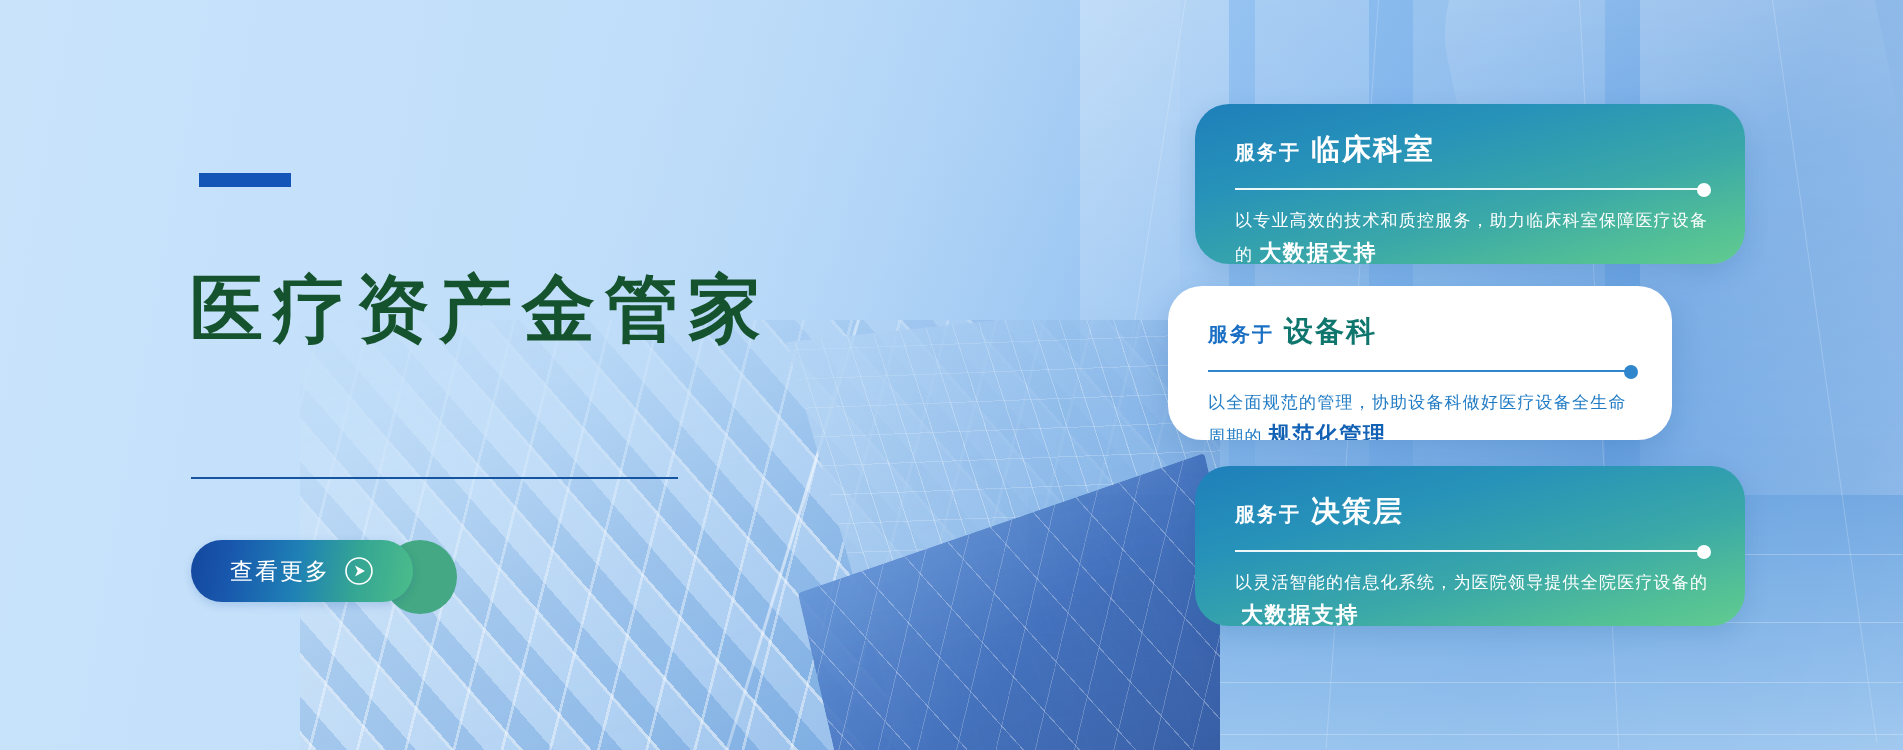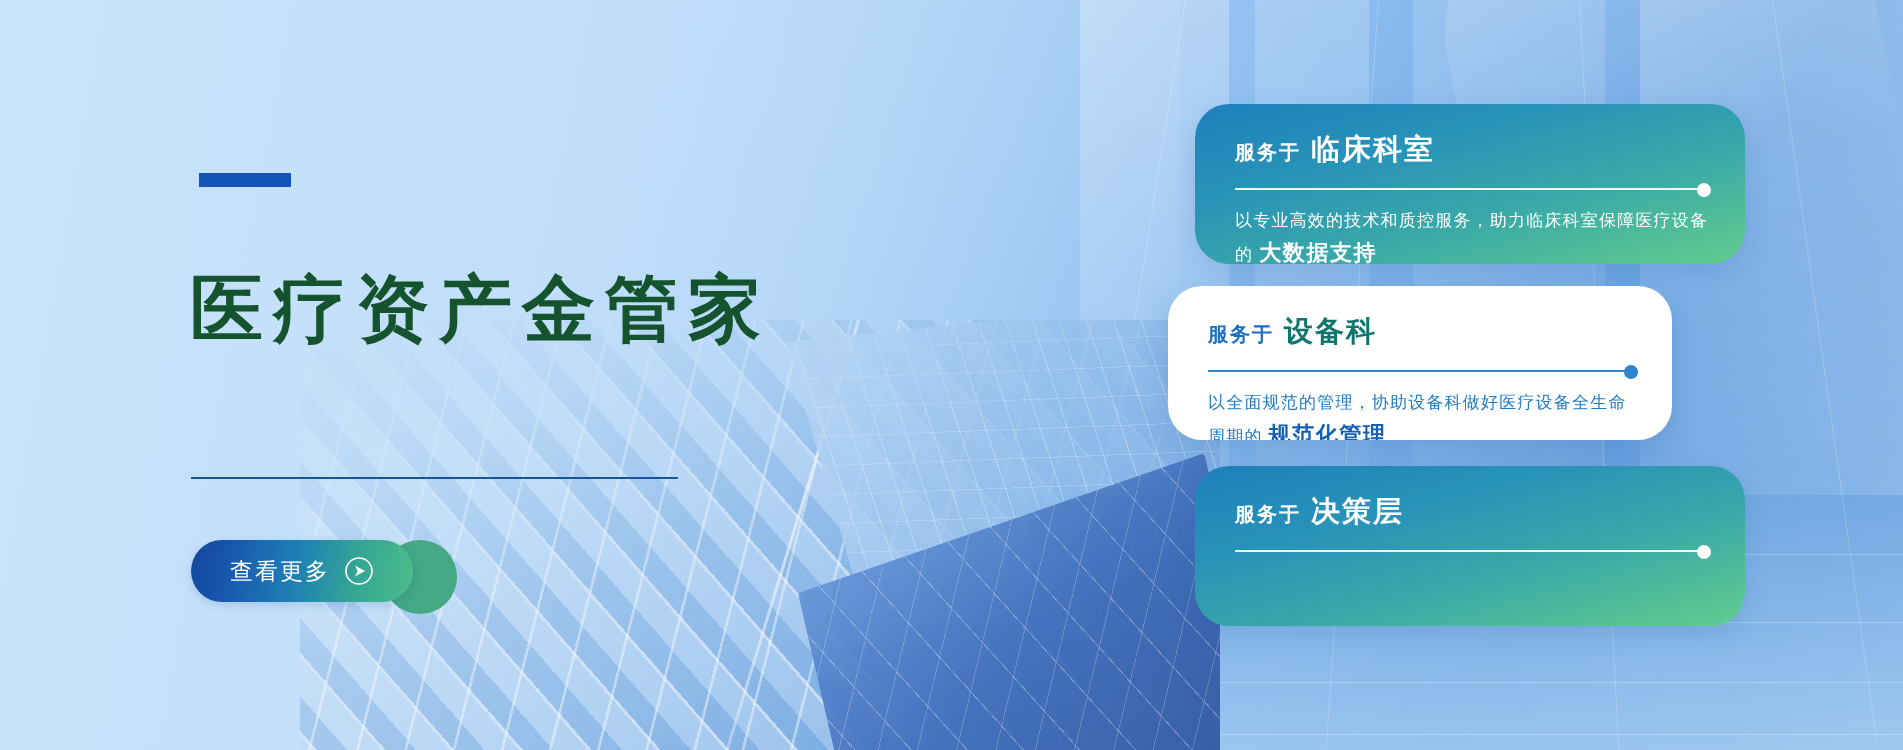--- a/index.html
+++ b/index.html
@@ -344,16 +344,19 @@
 
     <div class="card tinted" id="card-3">
       <div class="card-head">
         <span class="head-prefix">服务于</span>
         <span class="head-key">决策层</span>
       </div>
       <div class="card-rule">
         <span class="line"></span>
         <span class="knob"></span>
       </div>
+      <div class="card-body">
+        <span>以灵活智能的信息化系统，为医院领导提供全院医疗设备的</span><span class="em">大数据支持</span>
+      </div>
     </div>
 
   </div>
 </div>
 
 </body></html>

